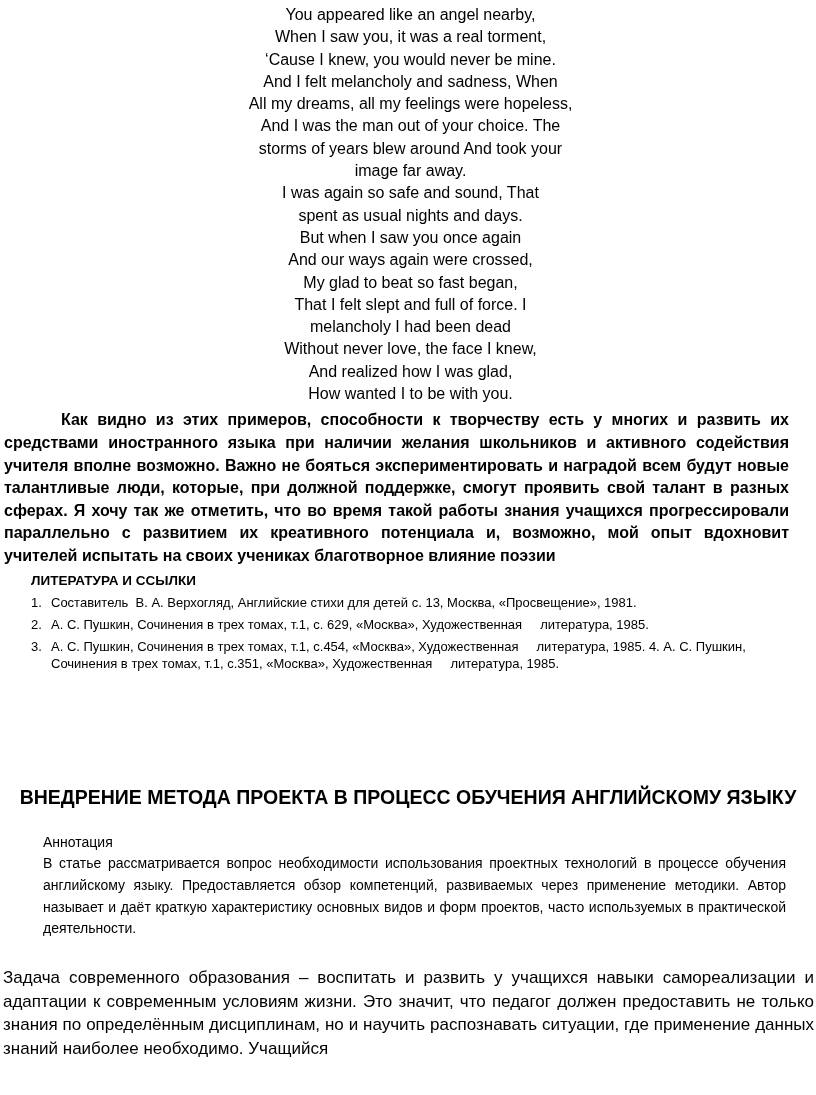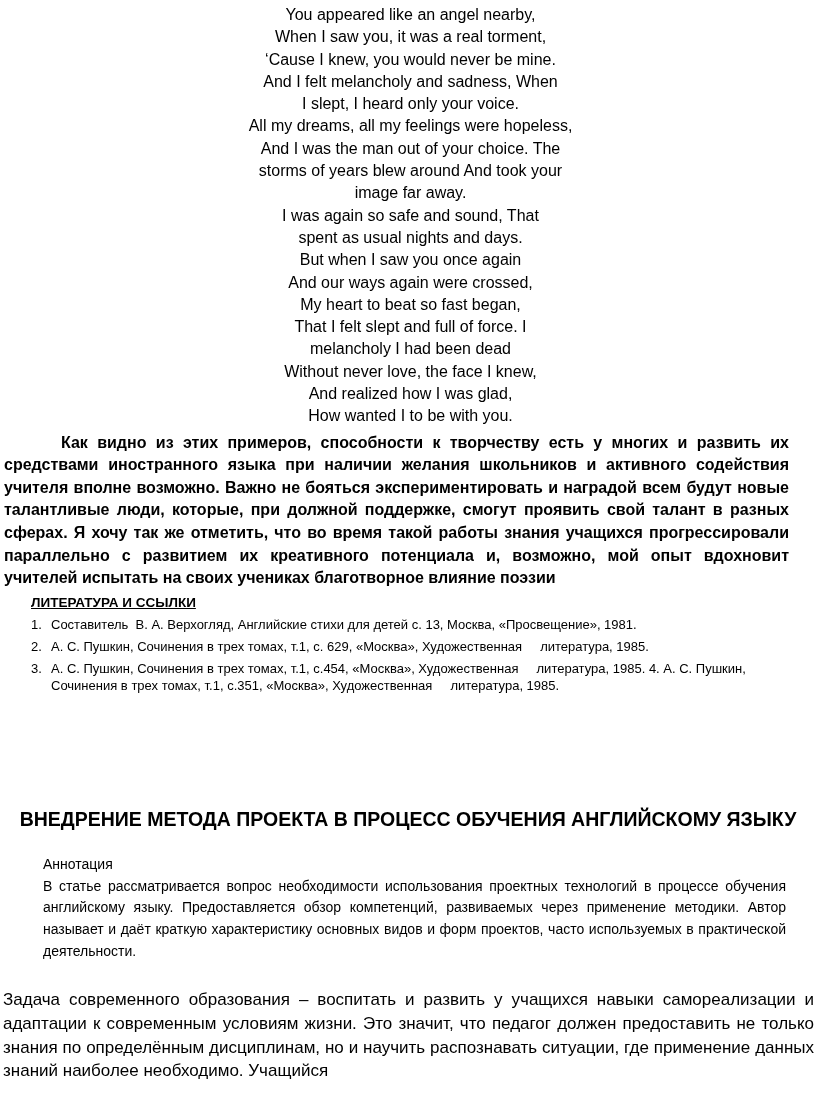--- a/index.html
+++ b/index.html
@@ -32,21 +32,20 @@
 
   .refs {
     margin: 4px 10px 0 31px;
     font-size: 13px;
     line-height: 17px;
   }
   .refs-title {
     font-weight: bold;
     font-size: 13.5px;
     margin-bottom: 3px;
-    text-decoration: underline;
   }
   .ref-item { display: flex; margin-top: 5px; }
   .ref-num { width: 20px; flex-shrink: 0; }
   .ref-text { flex: 1; white-space: pre-wrap; }
 
   .article-heading {
     margin: 112px 8px 0 8px;
     font-size: 19.5px;
     line-height: 27px;
     font-weight: bold;
@@ -71,30 +70,29 @@
 </head>
 <body>
 
 <div class="doc">
 
   <div class="poem">
     <div class="poem-line">You appeared like an angel nearby,</div>
     <div class="poem-line">When I saw you, it was a real torment,</div>
     <div class="poem-line">‘Cause I knew, you would never be mine.</div>
     <div class="poem-line">And I felt melancholy and sadness, When</div>
-    <div class="poem-line">I slept, I heard only your voice.</div>
     <div class="poem-line">All my dreams, all my feelings were hopeless,</div>
     <div class="poem-line">And I was the man out of your choice. The</div>
     <div class="poem-line">storms of years blew around And took your</div>
     <div class="poem-line">image far away.</div>
     <div class="poem-line">I was again so safe and sound, That</div>
     <div class="poem-line">spent as usual nights and days.</div>
     <div class="poem-line">But when I saw you once again</div>
     <div class="poem-line">And our ways again were crossed,</div>
-    <div class="poem-line">My heart to beat so fast began,</div>
+    <div class="poem-line">My glad to beat so fast began,</div>
     <div class="poem-line">That I felt slept and full of force. I</div>
     <div class="poem-line">melancholy I had been dead</div>
     <div class="poem-line">Without never love, the face I knew,</div>
     <div class="poem-line">And realized how I was glad,</div>
     <div class="poem-line">How wanted I to be with you.</div>
   </div>
 
   <p class="body-par">Как видно из этих примеров, способности к творчеству есть у многих и развить их средствами иностранного языка при наличии желания школьников и активного содействия учителя вполне возможно. Важно не бояться экспериментировать и наградой всем будут новые талантливые люди, которые, при должной поддержке, смогут проявить свой талант в разных сферах. Я хочу так же отметить, что во время такой работы знания учащихся прогрессировали параллельно с развитием их креативного потенциала и, возможно, мой опыт вдохновит учителей испытать на своих учениках благотворное влияние поэзии</p>
 
   <div class="refs">

